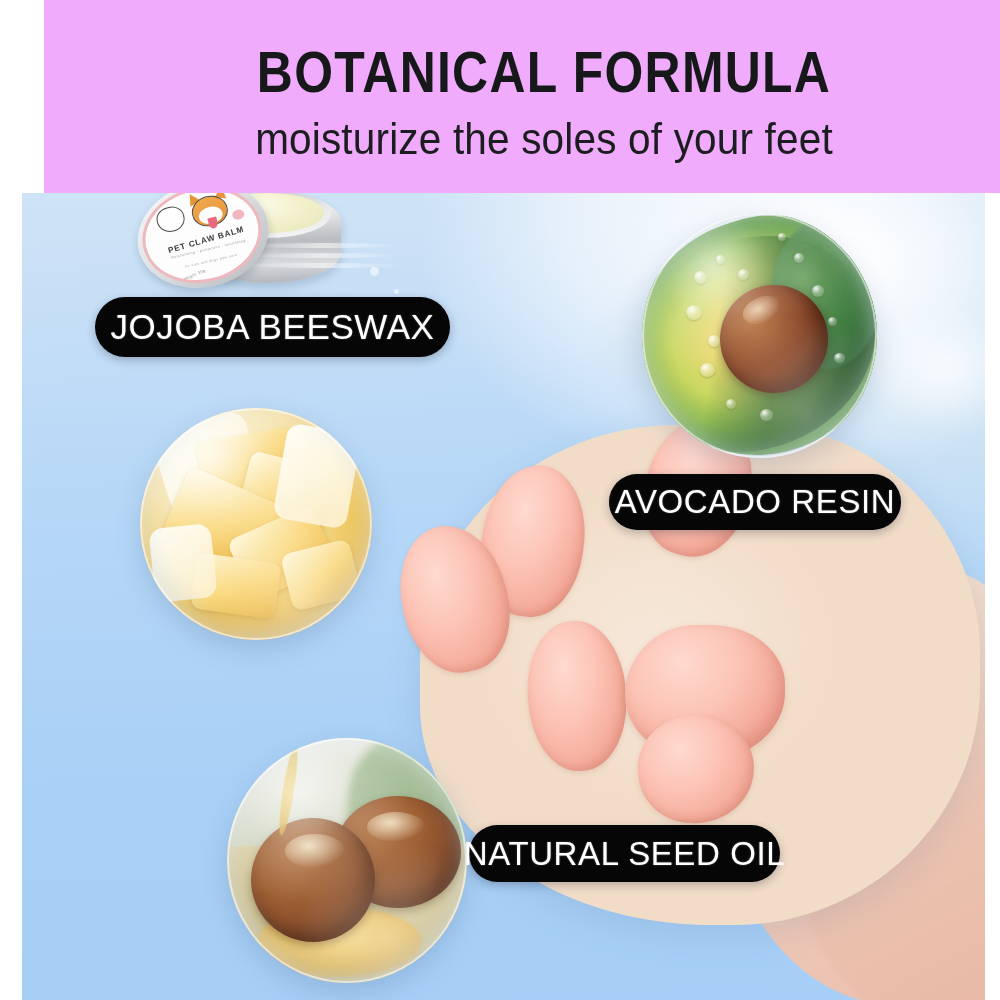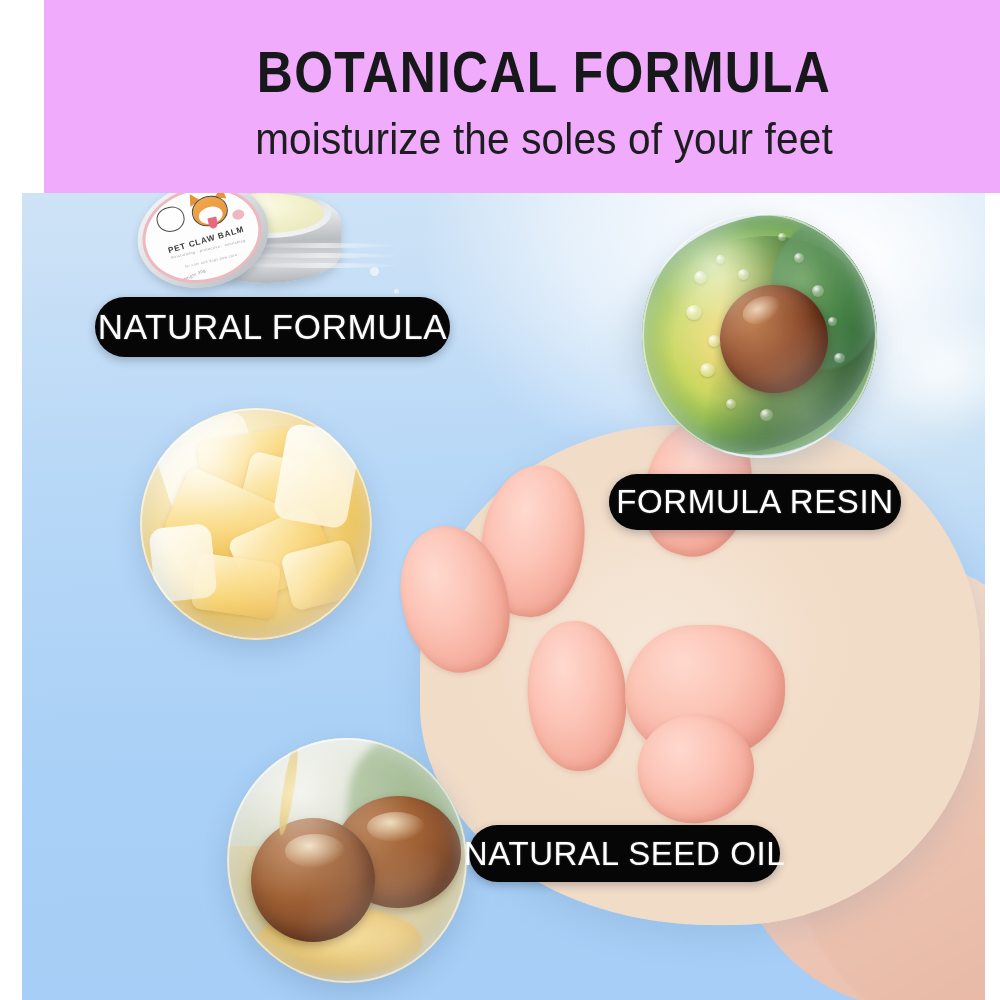--- a/index.html
+++ b/index.html
@@ -390,23 +390,23 @@
       <div class="jj-board"></div>
       <div class="jj-oil-pool"></div>
       <div class="jj-nut" style="left:108px;top:58px;width:126px;height:112px;"></div>
       <div class="jj-nut" style="left:24px;top:80px;width:124px;height:124px;"></div>
       <div class="jj-stream"></div>
       <div class="jj-gloss" style="left:58px;top:96px;width:60px;height:34px;"></div>
       <div class="jj-gloss" style="left:140px;top:74px;width:58px;height:30px;"></div>
     </div>
 
     <div class="pill pill-beeswax">
-      <span>NATURAL FORMULA</span>
+      <span>JOJOBA BEESWAX</span>
     </div>
     <div class="pill pill-avocado">
-      <span>FORMULA RESIN</span>
+      <span>AVOCADO RESIN</span>
     </div>
     <div class="pill pill-jojoba">
       <span>NATURAL SEED OIL</span>
     </div>
 
   </div>
 </div>
 
 </body></html>

